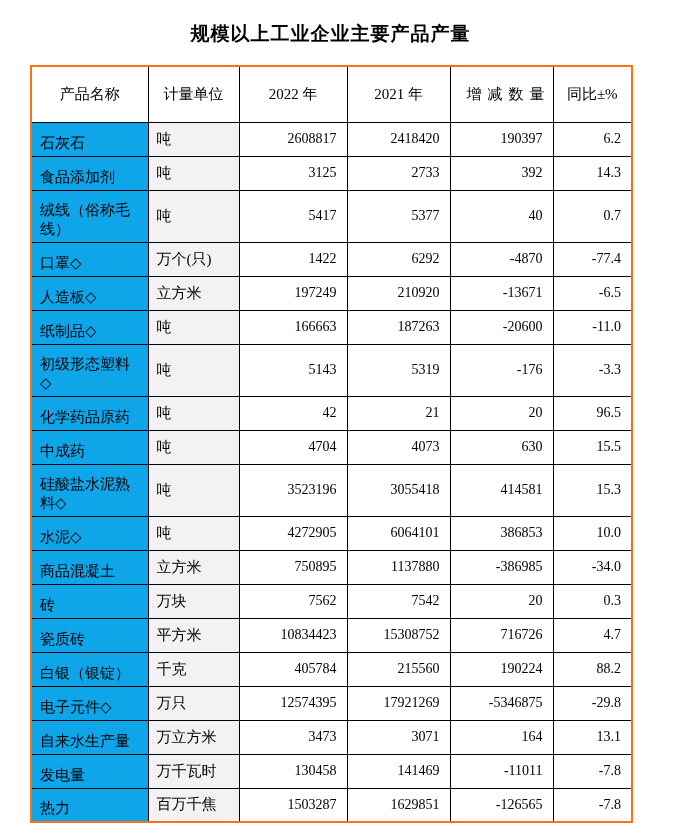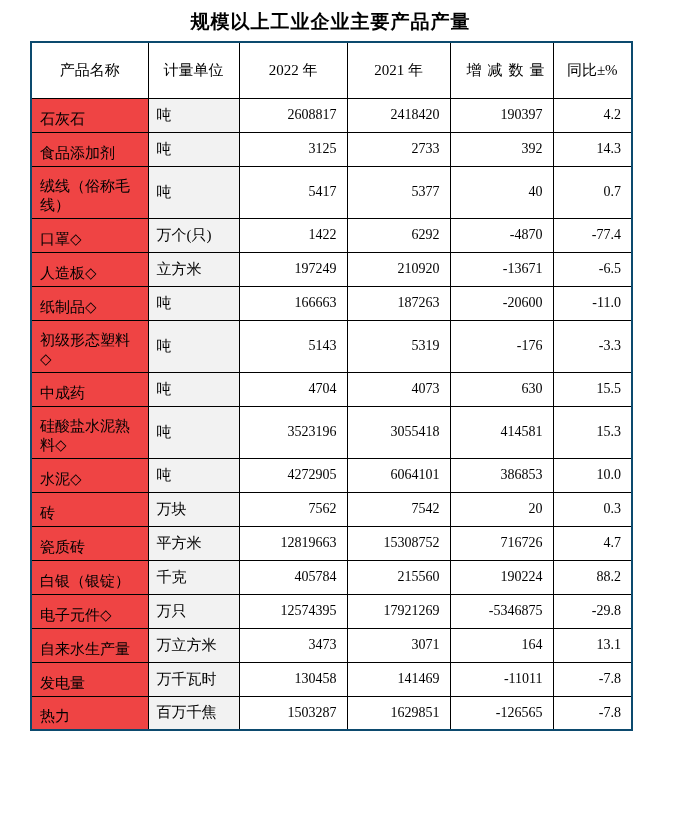--- a/index.html
+++ b/index.html
@@ -10,37 +10,37 @@
   .page {
     position: relative;
     width: 688px;
     height: 838px;
     background: #ffffff;
     color: #000000;
     font-family: "Liberation Serif", "DejaVu Serif", serif;
     overflow: hidden;
   }
   .doc-title {
-    margin: 4px;
+    margin: 16px;
     padding-top: 5px;
     margin-left: 30px;
     width: 601px;
     height: 28px;
     text-align: center;
     font-size: 19px;
     font-weight: bold;
     letter-spacing: 1px;
     white-space: nowrap;
   }
   table.stats {
     border-collapse: collapse;
     table-layout: fixed;
     margin-left: 30px;
     width: 601px;
-    border: 2px solid #0c4a6e;
+    border: 2px solid #f97316;
   }
   table.stats th,
   table.stats td {
     border: 1px solid #000000;
     overflow: hidden;
     vertical-align: middle;
     box-sizing: border-box;
   }
   table.stats thead tr {
     height: 56px;
@@ -54,21 +54,21 @@
   }
   
   table.stats th:nth-child(5) {
     letter-spacing: 6px;
     padding-left: 16px;
     margin-top: 44px;
   }
   table.stats tbody tr.single { height: 34px; }
   table.stats tbody tr.tall   { height: 52px; }
   td.name-cell {
-    background: #ef4444;
+    background: #0ea5e9;
     text-align: left;
     font-size: 15px;
     line-height: 19px;
     padding: 10px 7px 2px 8px;
     word-break: break-all;
   }
   td.unit-cell {
     background: #f2f2f2;
     text-align: left;
     font-size: 15px;
@@ -109,21 +109,21 @@
           <th>同比±%</th>
         </tr>
     </thead>
     <tbody id="table-body">
         <tr class="single">
           <td class="name-cell">石灰石</td>
           <td class="unit-cell">吨</td>
           <td class="num-cell">2608817</td>
           <td class="num-cell">2418420</td>
           <td class="num-cell">190397</td>
-          <td class="num-cell">4.2</td>
+          <td class="num-cell">6.2</td>
         </tr>
         <tr class="single">
           <td class="name-cell">食品添加剂</td>
           <td class="unit-cell">吨</td>
           <td class="num-cell">3125</td>
           <td class="num-cell">2733</td>
           <td class="num-cell">392</td>
           <td class="num-cell">14.3</td>
         </tr>
         <tr class="tall">
@@ -160,20 +160,28 @@
         </tr>
         <tr class="tall">
           <td class="name-cell">初级形态塑料◇</td>
           <td class="unit-cell">吨</td>
           <td class="num-cell">5143</td>
           <td class="num-cell">5319</td>
           <td class="num-cell">-176</td>
           <td class="num-cell">-3.3</td>
         </tr>
         <tr class="single">
+          <td class="name-cell">化学药品原药</td>
+          <td class="unit-cell">吨</td>
+          <td class="num-cell">42</td>
+          <td class="num-cell">21</td>
+          <td class="num-cell">20</td>
+          <td class="num-cell">96.5</td>
+        </tr>
+        <tr class="single">
           <td class="name-cell">中成药</td>
           <td class="unit-cell">吨</td>
           <td class="num-cell">4704</td>
           <td class="num-cell">4073</td>
           <td class="num-cell">630</td>
           <td class="num-cell">15.5</td>
         </tr>
         <tr class="tall">
           <td class="name-cell">硅酸盐水泥熟料◇</td>
           <td class="unit-cell">吨</td>
@@ -182,33 +190,41 @@
           <td class="num-cell">414581</td>
           <td class="num-cell">15.3</td>
         </tr>
         <tr class="single">
           <td class="name-cell">水泥◇</td>
           <td class="unit-cell">吨</td>
           <td class="num-cell">4272905</td>
           <td class="num-cell">6064101</td>
           <td class="num-cell">386853</td>
           <td class="num-cell">10.0</td>
+        </tr>
+        <tr class="single">
+          <td class="name-cell">商品混凝土</td>
+          <td class="unit-cell">立方米</td>
+          <td class="num-cell">750895</td>
+          <td class="num-cell">1137880</td>
+          <td class="num-cell">-386985</td>
+          <td class="num-cell">-34.0</td>
         </tr>
         <tr class="single">
           <td class="name-cell">砖</td>
           <td class="unit-cell">万块</td>
           <td class="num-cell">7562</td>
           <td class="num-cell">7542</td>
           <td class="num-cell">20</td>
           <td class="num-cell">0.3</td>
         </tr>
         <tr class="single">
           <td class="name-cell">瓷质砖</td>
           <td class="unit-cell">平方米</td>
-          <td class="num-cell">12819663</td>
+          <td class="num-cell">10834423</td>
           <td class="num-cell">15308752</td>
           <td class="num-cell">716726</td>
           <td class="num-cell">4.7</td>
         </tr>
         <tr class="single">
           <td class="name-cell">白银（银锭）</td>
           <td class="unit-cell">千克</td>
           <td class="num-cell">405784</td>
           <td class="num-cell">215560</td>
           <td class="num-cell">190224</td>

